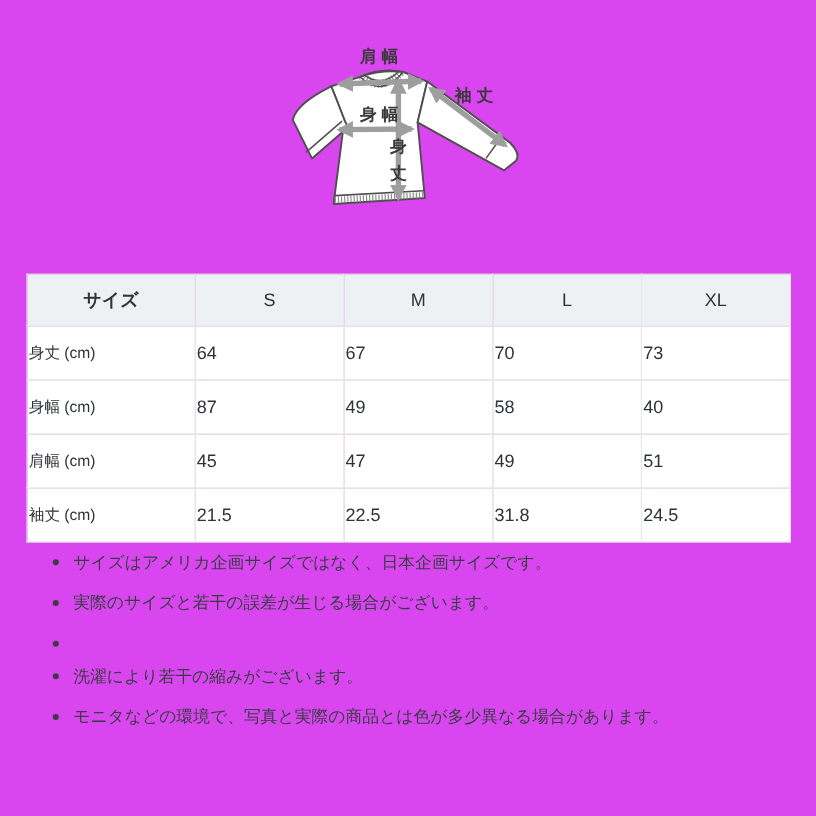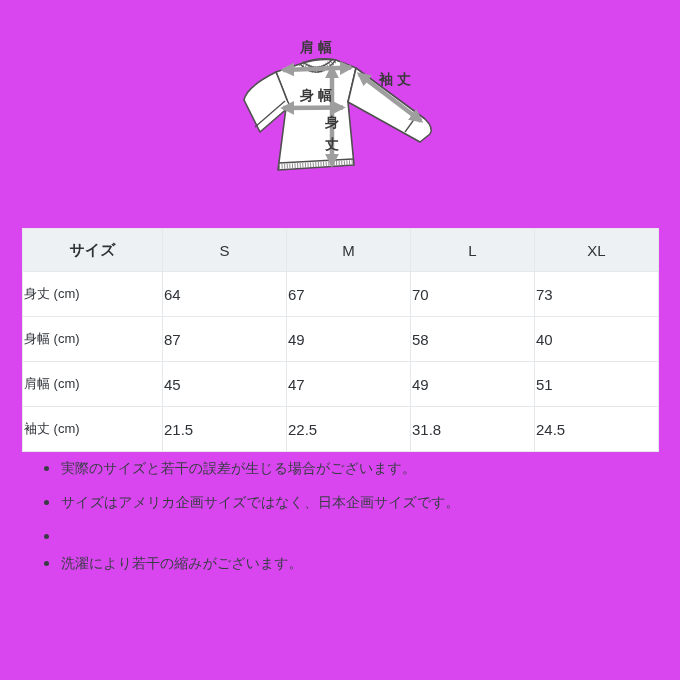--- a/index.html
+++ b/index.html
@@ -173,28 +173,32 @@
         <td>22.5</td>
         <td>31.8</td>
         <td>24.5</td>
       </tr>
     </tbody>
   </table>
 
   <ul class="notes">
     <li>
       <span class="dot"></span>
+      <span>サイズはアメリカ企画サイズではなく、日本企画サイズです。</span>
+    </li>
+    <li>
+      <span class="dot"></span>
       <span>実際のサイズと若干の誤差が生じる場合がございます。</span>
     </li>
     <li>
       <span class="dot"></span>
-      <span>サイズはアメリカ企画サイズではなく、日本企画サイズです。</span>
-    </li>
-    <li>
-      <span class="dot"></span>
     </li>
     <li>
       <span class="dot"></span>
       <span>洗濯により若干の縮みがございます。</span>
     </li>
+    <li>
+      <span class="dot"></span>
+      <span>モニタなどの環境で、写真と実際の商品とは色が多少異なる場合があります。</span>
+    </li>
   </ul>
 
 </div>
 
 </body></html>

